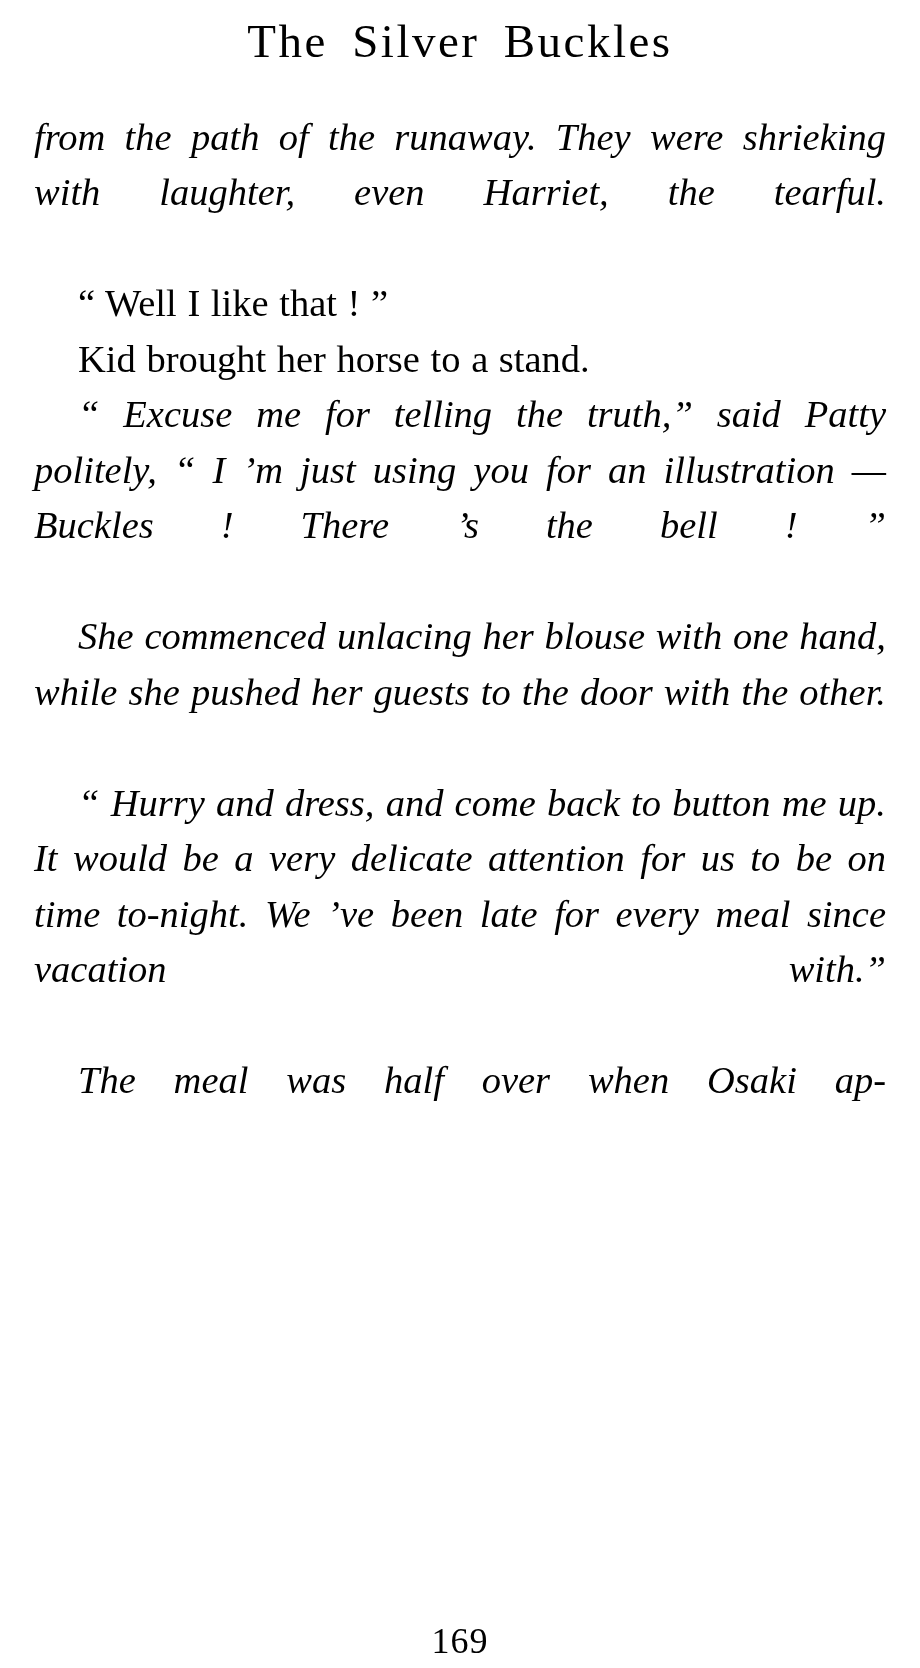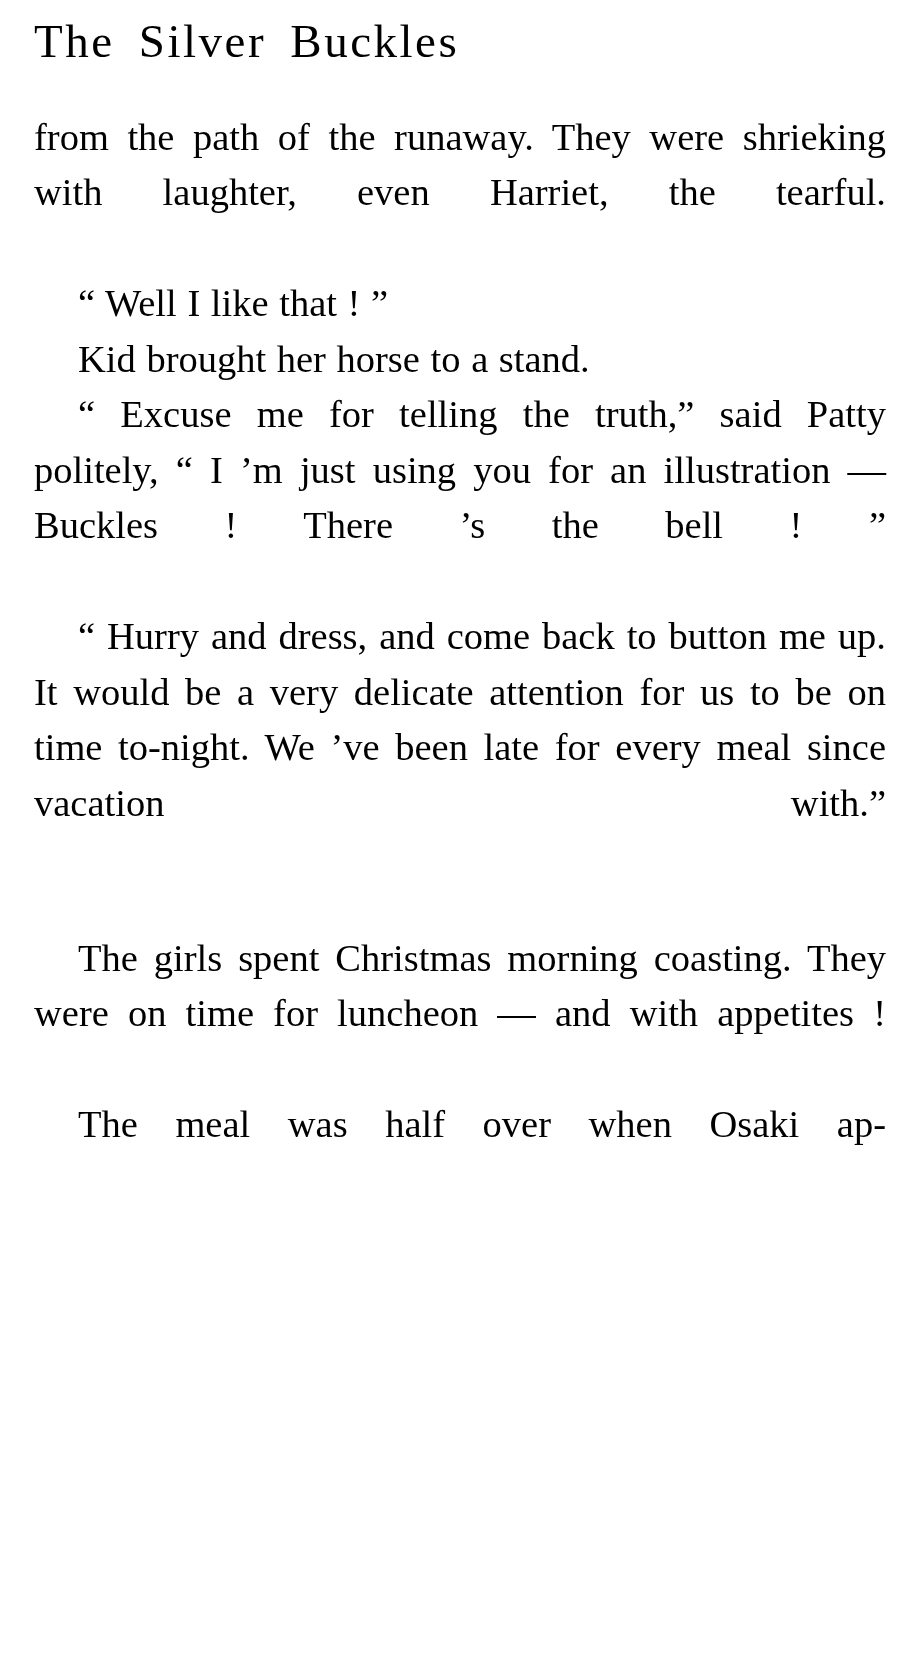--- a/index.html
+++ b/index.html
@@ -15,21 +15,21 @@
     overflow: hidden;
   }
   .page {
     position: relative;
     width: 920px;
     height: 1668px;
     box-sizing: border-box;
     padding: 0 34px;
   }
   .page-header {
-    text-align: left;
+    text-align: center;
     font-size: 47px;
     font-weight: normal;
     letter-spacing: 2.5px;
     word-spacing: 10px;
     margin: 8px 0 0 0;
     padding-top: 8px;
     line-height: 1.1;
   }
   .body-text {
     margin-top: 42px;
@@ -45,20 +45,21 @@
   }
   .body-text p.indent {
     text-indent: 44px;
   }
   .body-text p.gap {
     margin-top: 44px;
   }
   
   .just-all {
     text-align: justify;
+    font-style: italic;
   }
   .just-all::after {
     content: "";
     display: inline-block;
     width: 100%;
   }
   .folio {
     position: absolute;
     bottom: 14px;
     left: 0;
@@ -79,23 +80,24 @@
 
     <p class="just-all">from the path of the runaway.  They were shrieking with laughter, even Harriet, the tearful.</p>
 
 
     <p class="indent">“ Well I like that ! ”</p>
 
     <p class="indent">Kid brought her horse to a stand.</p>
 
     <p class="indent just-all">“ Excuse me for telling the truth,” said Patty politely, “ I ’m just using you for an illustration — Buckles !  There ’s the bell ! ”</p>
 
+    <p class="indent just-all">She commenced unlacing her blouse with one hand, while she pushed her guests to the door with the other.</p>
 
     <p class="indent just-all">“ Hurry and dress, and come back to button me up.  It would be a very delicate attention for us to be on time to-night.  We ’ve been late for every meal since vacation with.”</p>
 
-    <p class="indent just-all gap">The girls spent Christmas morning coasting.  They were on time for luncheon — and with appetites !</p>
 
     <p class="indent just-all">The meal was half over when Osaki ap-</p>
 
   </div>
 
+  <div class="folio">169</div>
 
 </div>
 
 </body></html>

